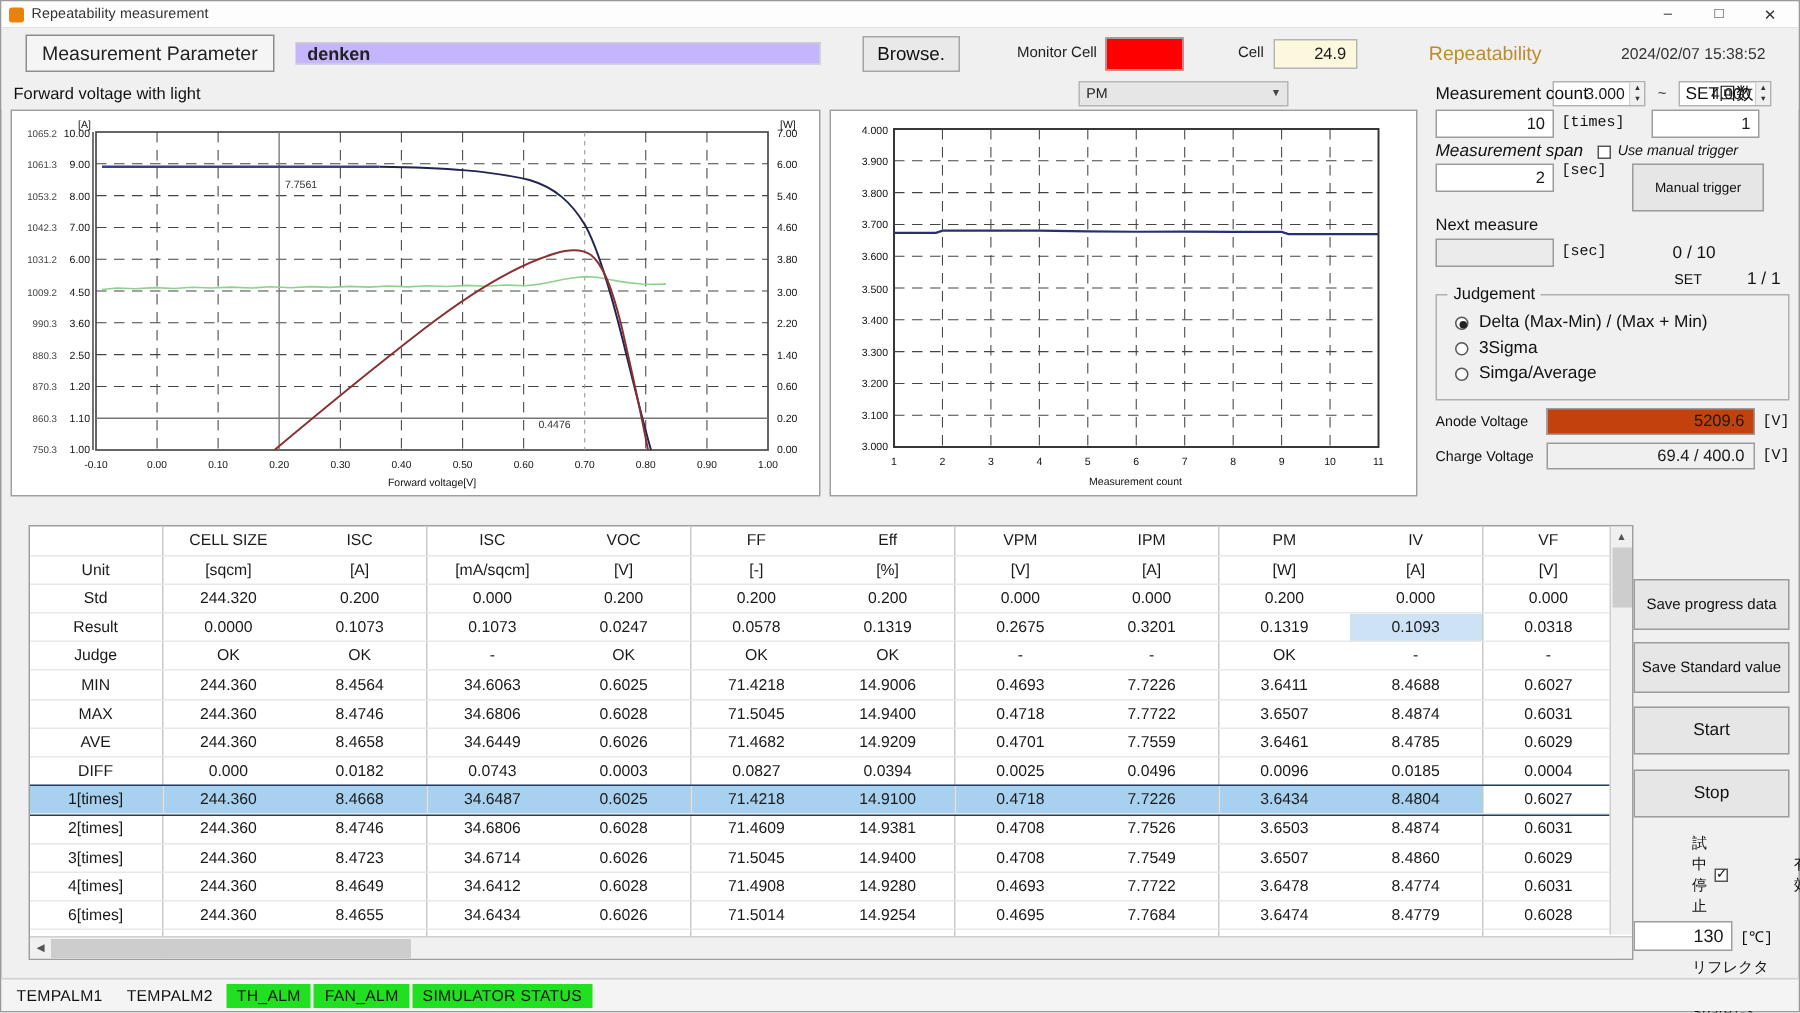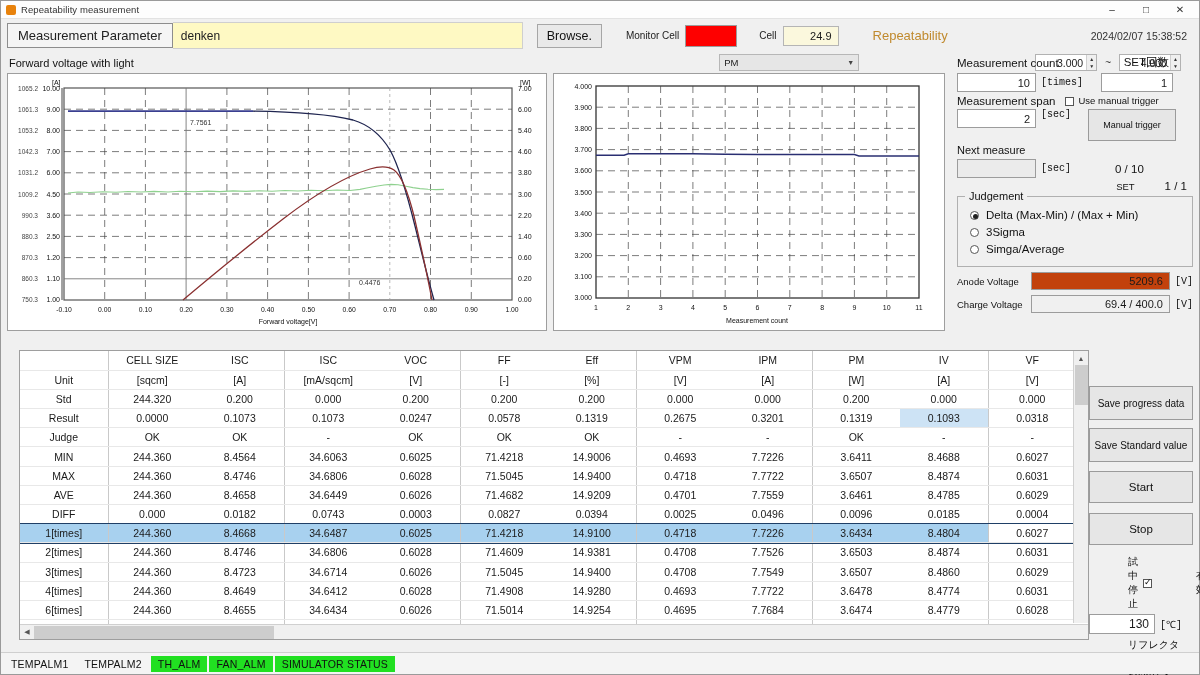--- a/index.html
+++ b/index.html
@@ -15,28 +15,28 @@
   .app { position:relative; width:1200px; height:675px; background:#f0f0f0; border:1px solid #9a9a9a; }
 
   
   .titlebar { height:18px; background:#fdfdfd; border-bottom:1px solid #e2e2e2; display:flex; align-items:center; padding:0 2px; }
   .tb-icon { width:10px; height:10px; background:#e8820c; border-radius:2px; margin:0 5px 0 3px; }
   .tb-title { font-size:9.5px; color:#333; letter-spacing:.1px; }
   .tb-btns { margin-left:auto; display:flex; height:18px; }
   .tb-btn { width:34px; height:18px; display:flex; align-items:center; justify-content:center; font-size:10px; color:#333; }
 
   
-  .toolbar { position:relative; height:33px; display:flex; align-items:center; padding:0 6px; background:#f0f0f0; }
+  .toolbar { position:relative; height:33px; display:flex; align-items:center; padding:0 16px; background:#f0f0f0;gap:14px; }
   .tab-btn {
     height:25px; padding:0 10px; background:#f5f5f5; border:1px solid #8d8d8d;
     display:flex; align-items:center; font-size:13px; color:#222; margin-right:0;
   }
   .path-field {
-    height:27px; flex:0 0 auto; width:350px; background:#fef9c3; border:1px solid #cfcfcf; border-left:none;
-    display:flex; align-items:center; padding:0 8px; font-size:12px; color:#222;
+    height:15px; flex:0 0 auto; width:350px; background:#c4b5fd; border:1px solid #cfcfcf; border-left:none;
+    display:flex; align-items:center; padding:0 8px; font-size:12px; color:#222;font-weight:bold;
   }
   .browse-btn {
     margin-left:14px; height:24px; min-width:62px; padding:0 9px; background:#e9e9e9; border:1px solid #a6a6a6;
     display:flex; align-items:center; justify-content:center; font-size:12.5px; color:#111;
   }
   .lbl-sm { font-size:10px; color:#222; }
   .mon-cell-wrap { display:flex; align-items:center; margin-left:24px; gap:6px; }
   .mon-swatch { width:52px; height:22px; background:#fe0000; border:1px solid #9c9c9c; }
   .cell-wrap { display:flex; align-items:center; margin-left:22px; gap:6px; }
   .cell-val { width:56px; height:20px; background:#fbf8dd; border:1px solid #b5b5b5; text-align:right; padding-right:6px; font-size:11px; line-height:19px; }
@@ -350,21 +350,21 @@
       <span class="rc-lab">Measurement count</span>
       <span class="rc-lab" style="margin-right:24px;">SET回数</span>
     </div>
 
     <div class="rc-row" style="margin-top:3px;">
       <span class="inp" style="width:79px;">10</span>
       <span class="unit">[times]</span>
       <span class="inp" style="width:72px;margin-left:18px;">1</span>
     </div>
 
-    <div class="rc-row" style="margin-top:3px;align-items:flex-start;">
+    <div class="rc-row" style="margin-top:3px;align-items:flex-start;font-style:italic;">
       <span class="rc-lab">Measurement span</span>
       <span style="margin-left:10px;display:flex;align-items:flex-start;gap:4px;width:95px;">
         <span class="chk" style="margin-top:2px;"></span>
         <span class="rc-lab-sm" style="line-height:11px;">Use manual trigger</span>
       </span>
     </div>
 
     <div class="rc-row" style="margin-top:2px;align-items:flex-start;">
       <span class="inp" style="width:79px;">2</span>
       <span class="unit">[sec]</span>

